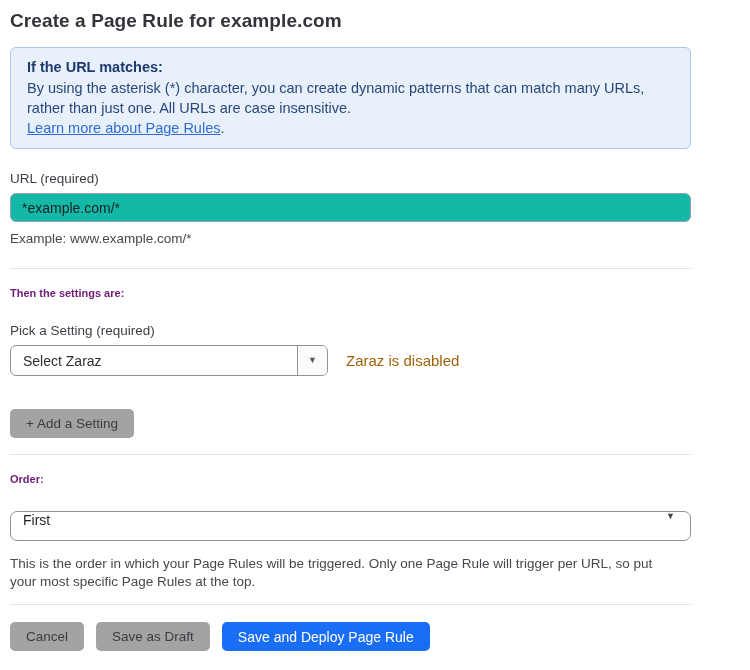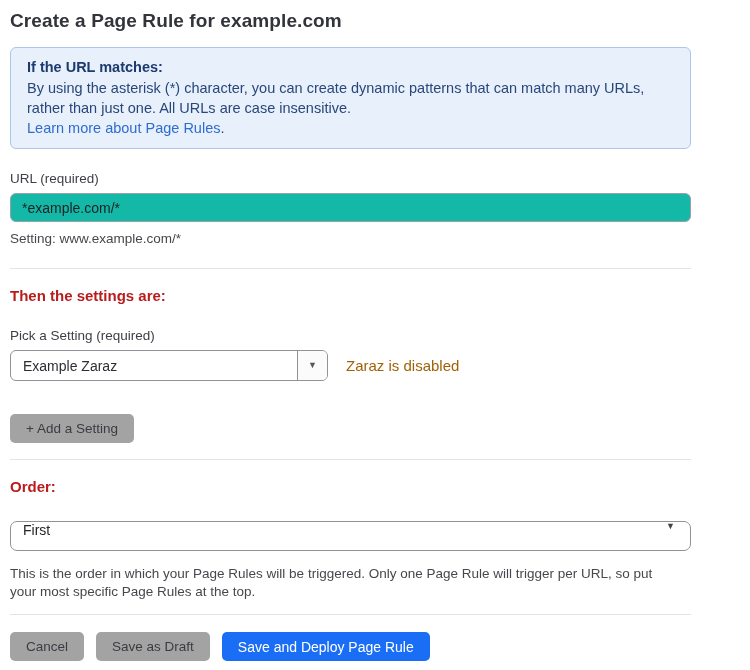--- a/index.html
+++ b/index.html
@@ -33,20 +33,21 @@
     line-height: 20px;
     margin-bottom: 22px;
   }
   .info-box .info-heading {
     font-weight: bold;
     color: #1d3a6e;
     margin-bottom: 1px;
   }
   .info-box .info-link {
     color: #2f6ccf;
+    text-decoration: underline;
     cursor: pointer;
   }
   
   .field-label {
     font-size: 13.5px;
     color: #3c3f45;
     margin-bottom: 7px;
   }
   .help-text {
     font-size: 13.5px;
@@ -67,23 +68,23 @@
     font-size: 14px;
     color: #1e2025;
     outline: none;
   }
   hr.divider {
     border: none;
     border-top: 1px solid #e4e4e5;
     margin: 19px 0 0 0;
   }
   .section-heading {
-    font-size: 15px;
+    font-size: 11px;
     font-weight: bold;
-    color: #b91c1c;
+    color: #701a75;
     margin-top: 18px;
     margin-bottom: 24px;
   }
   
   .setting-row {
     display: flex;
     align-items: center;
     gap: 18px;
   }
   .combo {
@@ -183,30 +184,30 @@
   <h1 class="page-title">Create a Page Rule for example.com</h1>
 
   <div class="info-box">
     <div class="info-heading">If the URL matches:</div>
     <div class="info-body">By using the asterisk (*) character, you can create dynamic patterns that can match many URLs, rather than just one. All URLs are case insensitive.</div>
     <div><a class="info-link">Learn more about Page Rules</a><span>.</span></div>
   </div>
 
   <div class="field-label">URL (required)</div>
   <input class="url-input" type="text" value="*example.com/*" style="">
-  <div class="help-text">Setting: www.example.com/*</div>
+  <div class="help-text">Example: www.example.com/*</div>
 
   <hr class="divider">
 
   <div class="section-heading">Then the settings are:</div>
 
   <div class="field-label">Pick a Setting (required)</div>
   <div class="setting-row">
     <div class="combo">
-      <div class="combo-text">Example Zaraz</div>
+      <div class="combo-text">Select Zaraz</div>
       <div class="combo-arrow-box">
         <span class="arrow-glyph">▼</span>
       </div>
     </div>
     <div class="status-text">Zaraz is disabled</div>
   </div>
 
   <div class="add-setting-wrap">
     <button class="btn btn-gray">+ Add a Setting</button>
   </div>

